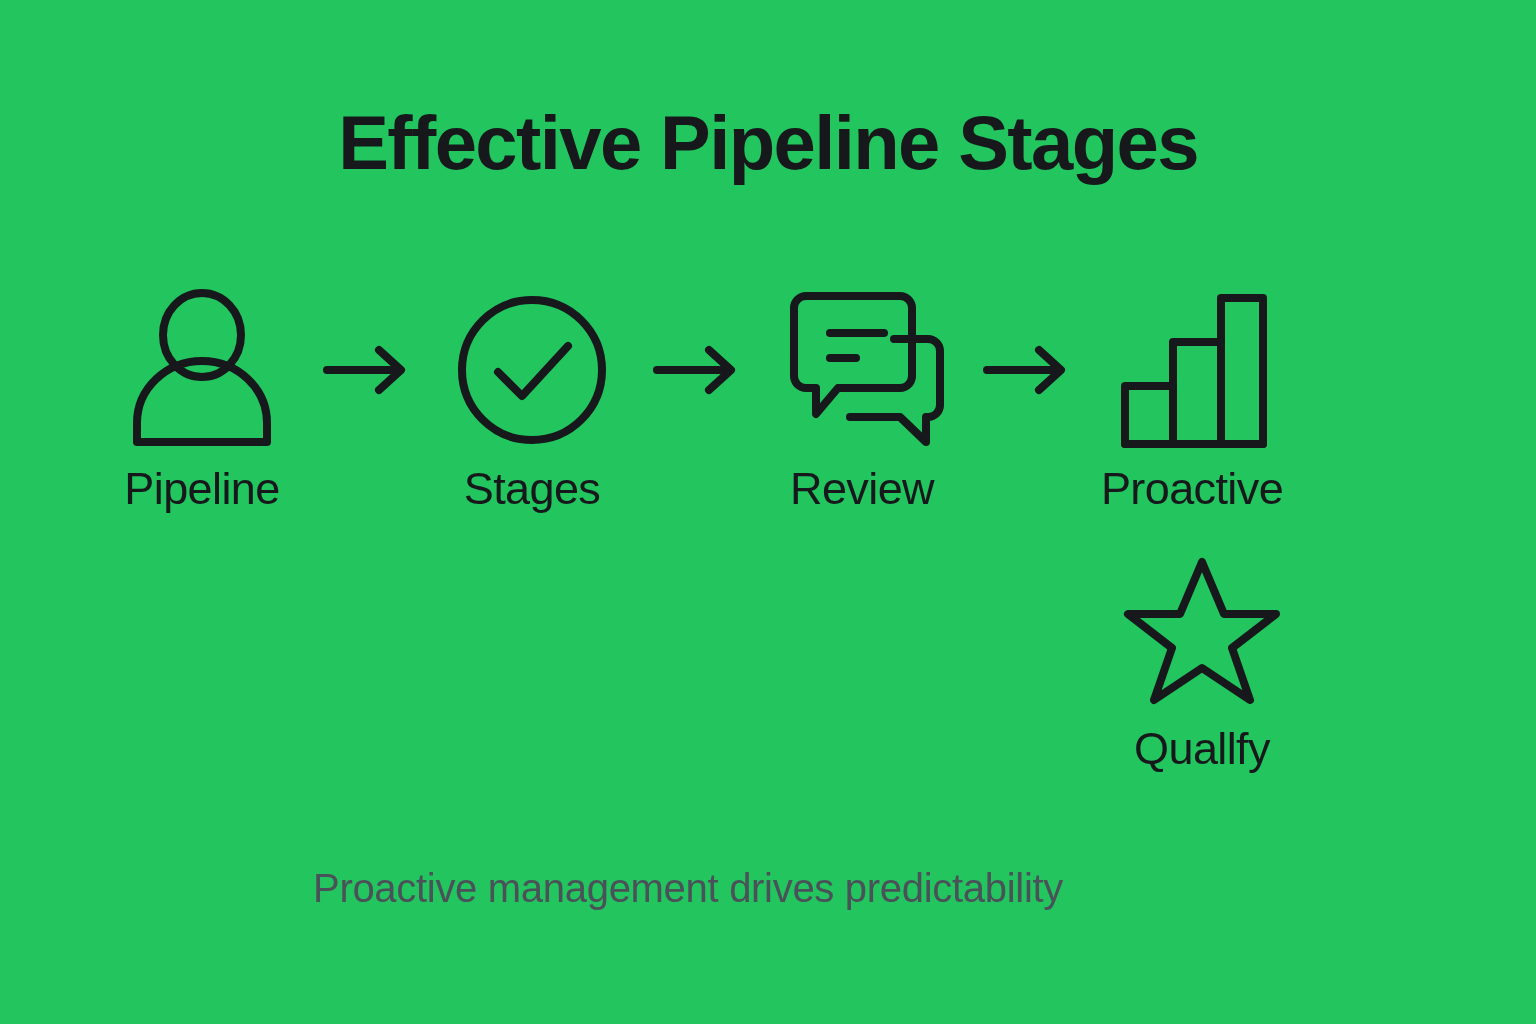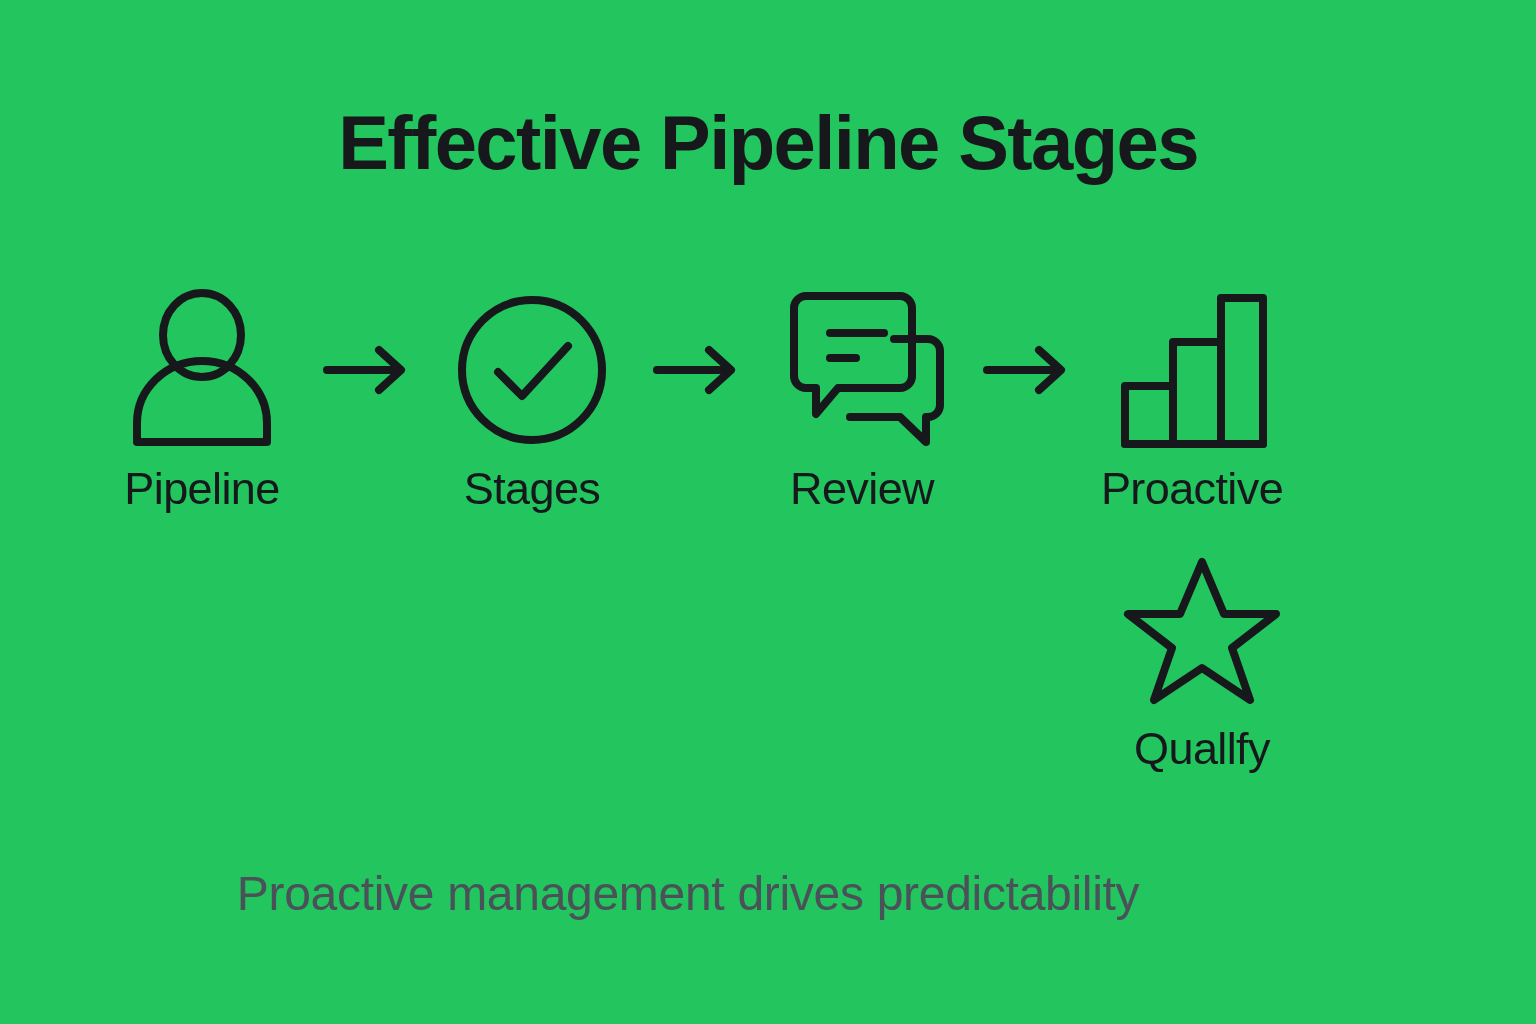--- a/index.html
+++ b/index.html
@@ -98,21 +98,21 @@
     margin-top: 28px;
   }
 
   
   .caption {
     position: absolute;
     top: 866px;
     left: 0;
     width: 1376px;
     text-align: center;
-    font-size: 48px;
+    font-size: 40px;
     font-weight: 400;
     color: #4b5158;
     letter-spacing: -0.3px;
     white-space: nowrap;
   }
 </style>
 </head>
 <body>
 
 <div class="slide">

